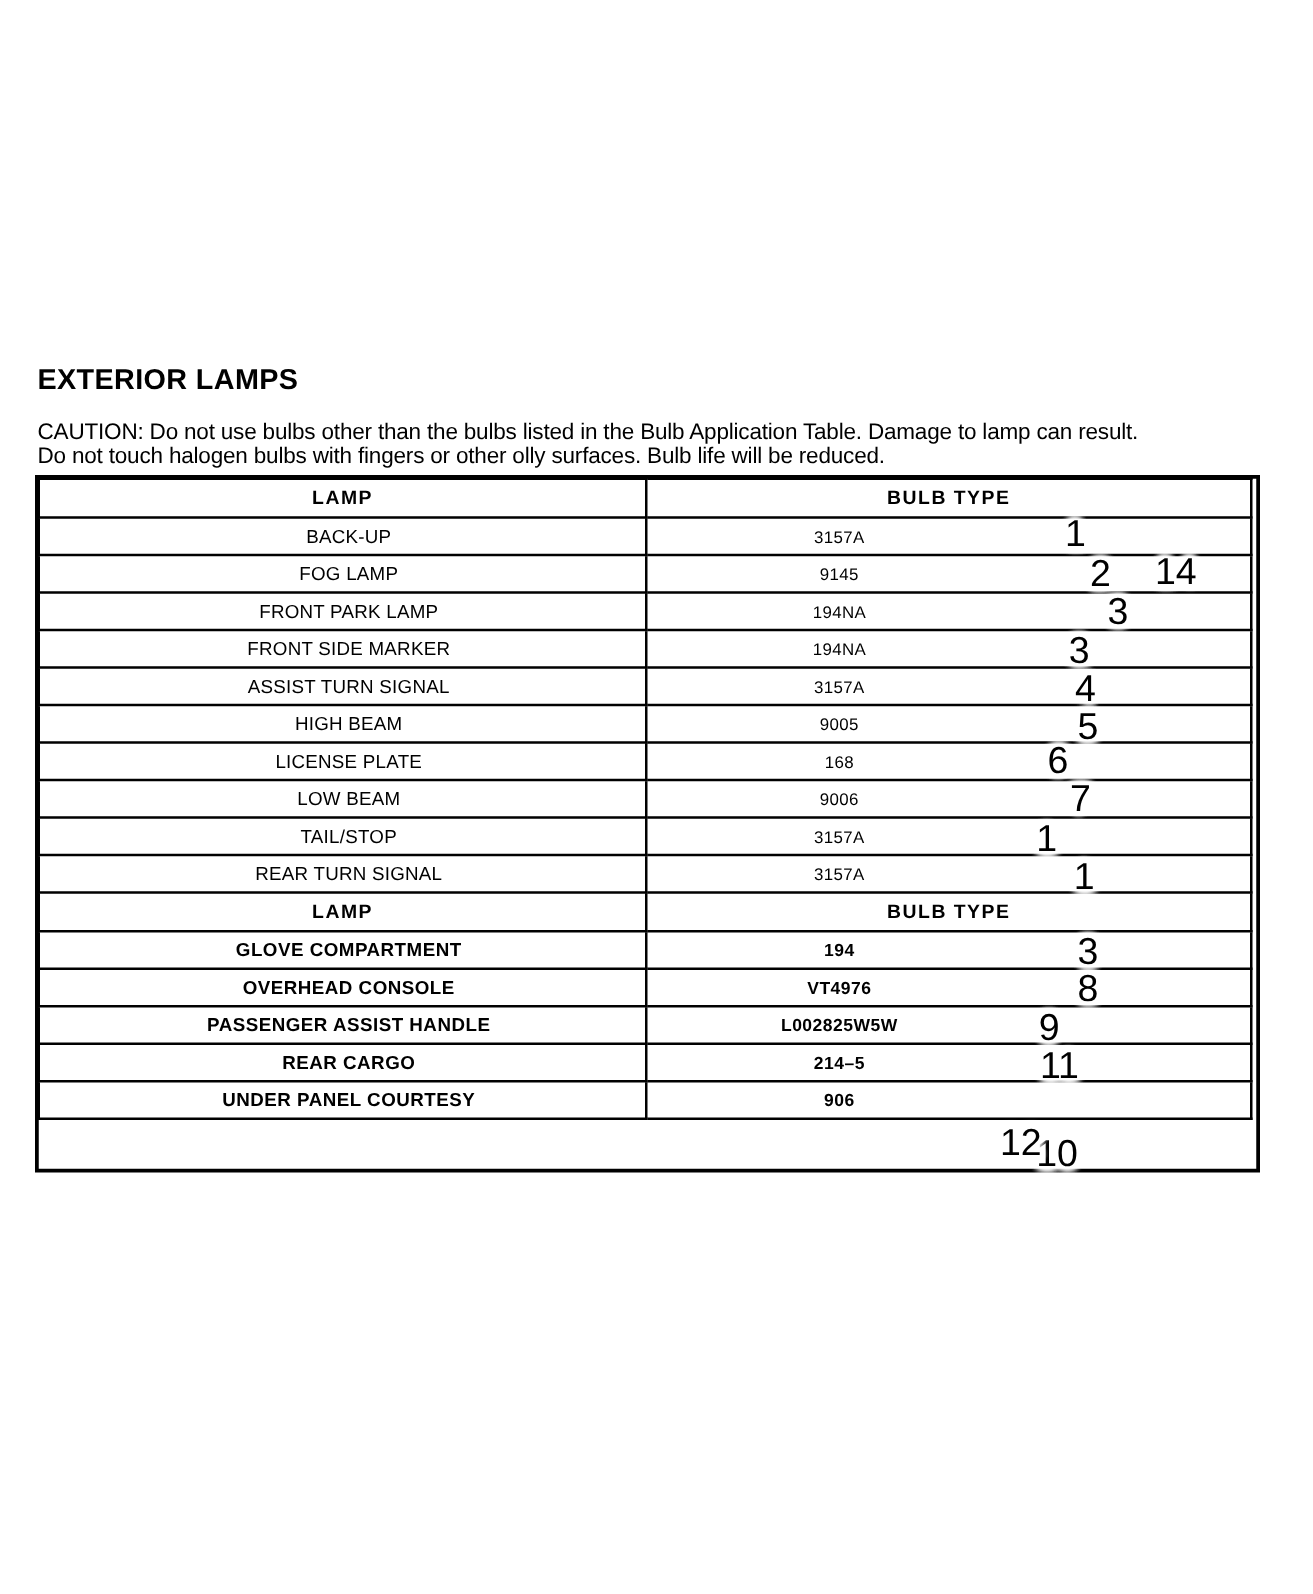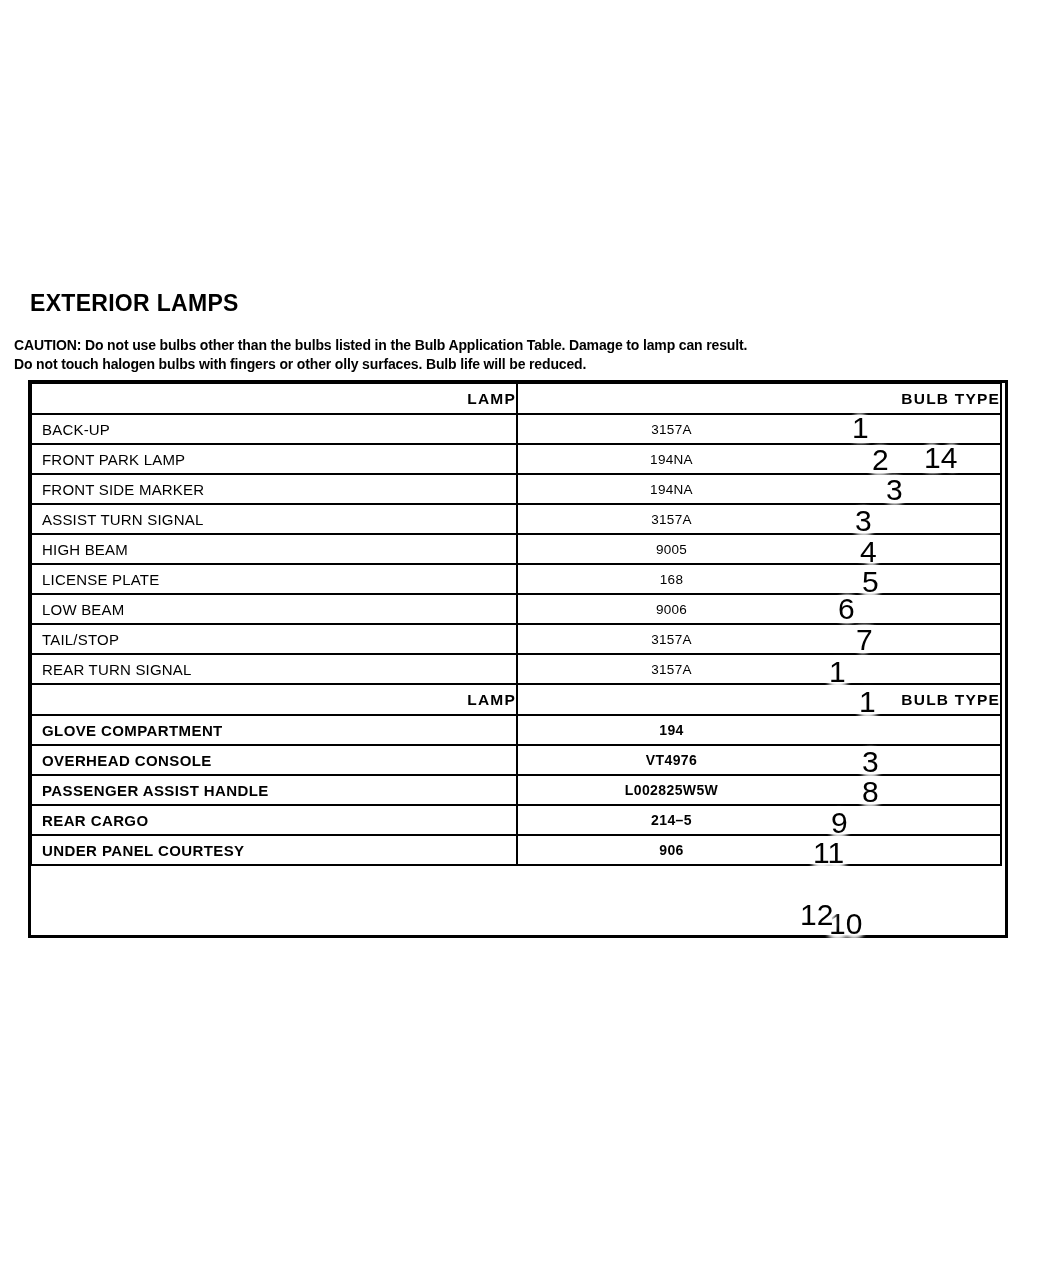--- a/index.html
+++ b/index.html
@@ -33,25 +33,25 @@
     font-size: 23px;
     font-weight: bold;
     letter-spacing: 0.3px;
     line-height: 1;
     white-space: nowrap;
   }
 
   
   #caution-block {
     position: absolute;
-    left: 14px;
+    left: 30px;
     top: 336px;
     width: 990px;
-    font-size: 14px;
-    font-weight: bold;
+    font-size: 18px;
+    font-weight: normal;
     line-height: 19px;
     letter-spacing: -0.15px;
   }
   #caution-block .cline {
     white-space: nowrap;
     display: block;
   }
 
   
   #bulb-table {
@@ -68,29 +68,29 @@
 
   #bulb-table td {
     border: 2px solid #000000;
     padding: 0;
     height: 28px;
     vertical-align: middle;
     background: #ffffff;
   }
 
   .hdr-cell {
-    text-align: right;
+    text-align: center;
     font-weight: bold;
     font-size: 15.5px;
     letter-spacing: 1.2px;
     height: 29px !important;
   }
 
   .lamp-cell {
-    text-align: left;
+    text-align: center;
     padding-left: 10px !important;
     font-size: 15px;
     letter-spacing: 0.2px;
     white-space: nowrap;
   }
   .bulb-cell {
     text-align: center;
     font-size: 13.5px;
     letter-spacing: 0.3px;
     padding-right: 175px !important;
@@ -165,20 +165,24 @@
     </colgroup>
     <tbody id="table-body">
 
     <tr>
           <td class="hdr-cell">LAMP</td>
           <td class="hdr-cell">BULB TYPE</td>
         </tr>
         <tr>
           <td class="lamp-cell">BACK-UP</td>
           <td class="bulb-cell">3157A</td>
+        </tr>
+        <tr>
+          <td class="lamp-cell">FOG LAMP</td>
+          <td class="bulb-cell">9145</td>
         </tr>
         <tr>
           <td class="lamp-cell">FRONT PARK LAMP</td>
           <td class="bulb-cell">194NA</td>
         </tr>
         <tr>
           <td class="lamp-cell">FRONT SIDE MARKER</td>
           <td class="bulb-cell">194NA</td>
         </tr>
         <tr>
@@ -243,18 +247,18 @@
       <div class="hand-num" style="left: 855px; top: 506px;">3</div>
       <div class="hand-num" style="left: 860px; top: 537px;">4</div>
       <div class="hand-num" style="left: 862px; top: 567px;">5</div>
       <div class="hand-num" style="left: 838px; top: 594px;">6</div>
       <div class="hand-num" style="left: 856px; top: 625px;">7</div>
       <div class="hand-num" style="left: 829px; top: 657px;">1</div>
       <div class="hand-num" style="left: 859px; top: 687px;">1</div>
       <div class="hand-num" style="left: 862px; top: 747px;">3</div>
       <div class="hand-num" style="left: 862px; top: 777px;">8</div>
       <div class="hand-num" style="left: 831px; top: 808px;">9</div>
-      <div class="hand-num" style="left: 813px; top: 838px;">11</div>
+      <div class="hand-num" style="left: 832px; top: 838px;">11</div>
       <div class="hand-num" style="left: 829px; top: 869px; margin-top: 40px;">10</div>
       <div class="hand-num" style="left: 800px; top: 900px;">12</div>
     </div>
 
 </div>
 
 </body></html>

